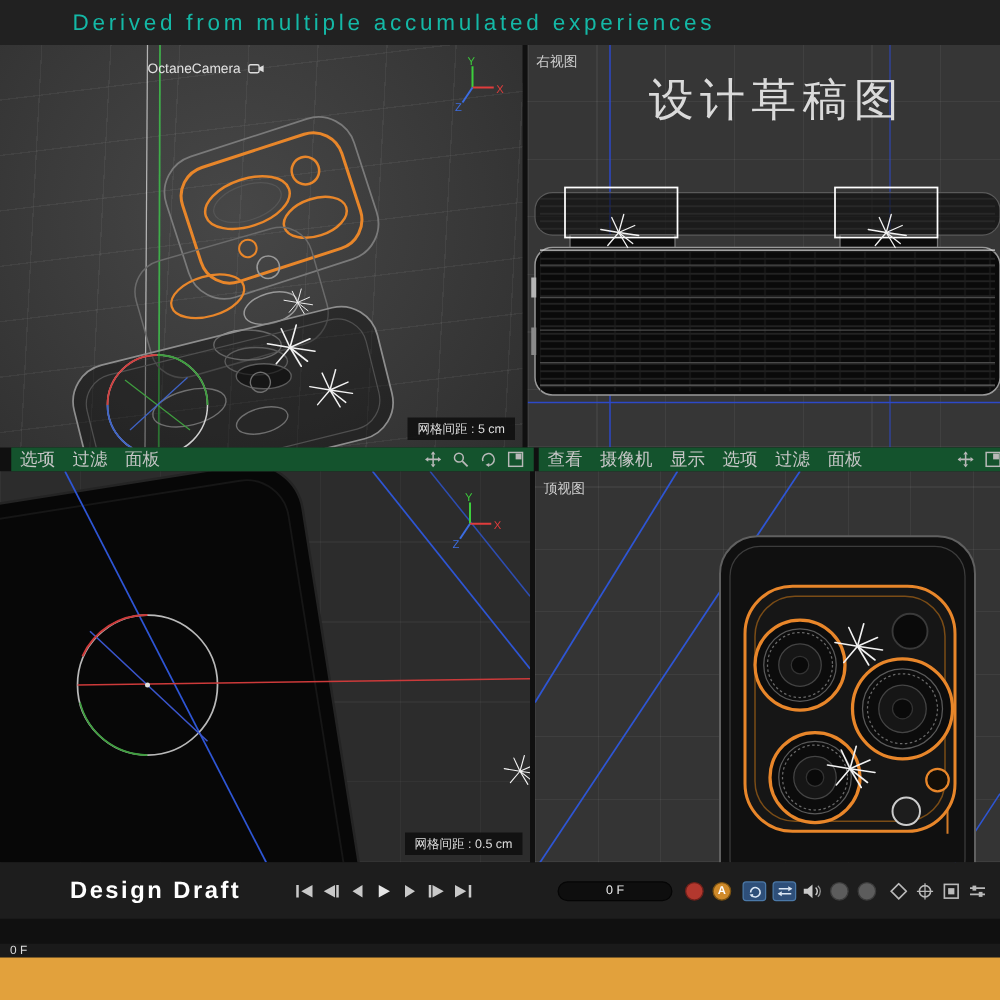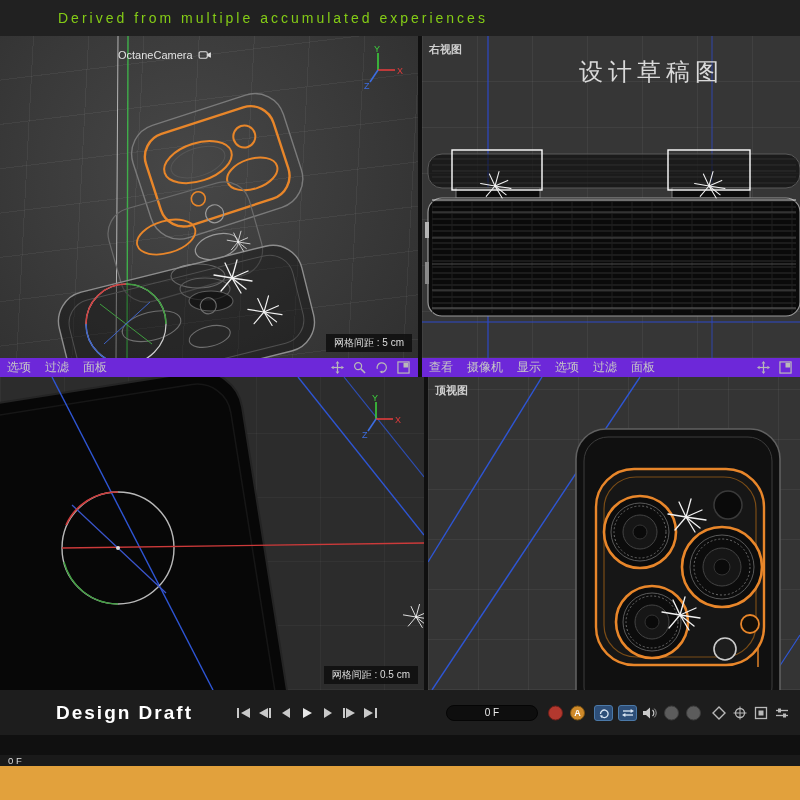--- a/index.html
+++ b/index.html
@@ -3,21 +3,21 @@
 <meta charset="utf-8">
 <style>
   * { margin:0; padding:0; box-sizing:border-box; }
   html,body { background:#000; }
   .stage { position:relative; width:800px; height:800px; background:#101010;
            font-family:"Liberation Sans", sans-serif; overflow:hidden; }
 
   
   .caption-bar { position:absolute; left:0; top:0; width:800px; height:36px;
                  background:#212121; display:flex; align-items:center; }
-  .caption-bar .cap { margin-left:58px; font-size:14px; letter-spacing:3px; color:#84cc16; }
+  .caption-bar .cap { margin-left:58px; font-size:18px; letter-spacing:3px; color:#14b8a6; }
 
   
   .vp { position:absolute; overflow:hidden; }
   .vp .scene { position:absolute; left:0; top:0; width:100%; height:100%; }
   .vp1 { left:0; top:36px; width:418px; height:322px;
          background: radial-gradient(circle at 45% 42%, #474747 0%, #3a3a3a 55%, #2f2f2f 100%); padding-left: 44px; }
   .vp1::before { content:""; position:absolute; left:-90px; top:-50px; right:-90px; bottom:-50px;
      background:
        repeating-linear-gradient(90deg, rgba(255,255,255,0.05) 0 1px, transparent 1px 56px),
        repeating-linear-gradient(0deg, rgba(255,255,255,0.05) 0 1px, transparent 1px 44px);
@@ -31,34 +31,34 @@
          background:
           repeating-linear-gradient(90deg, rgba(255,255,255,0.035) 0 1px, transparent 1px 64px),
           repeating-linear-gradient(0deg, rgba(255,255,255,0.035) 0 1px, transparent 1px 64px),
           #2c2c2c; }
   .vp4 { left:428px; top:377px; width:372px; height:313px;
          background:
           repeating-linear-gradient(90deg, rgba(255,255,255,0.05) 0 1px, transparent 1px 50px),
           repeating-linear-gradient(0deg, rgba(255,255,255,0.05) 0 1px, transparent 1px 50px),
           #343434; }
 
-  .vp-label { position:absolute; left:7px; top:6px; font-size:11px; color:#cfcfcf; z-index:3;font-weight:bold; }
+  .vp-label { position:absolute; left:7px; top:6px; font-size:11px; color:#cfcfcf; z-index:3; }
   .cam-label { position:absolute; left:118px; top:13px; display:flex; align-items:center; gap:5px;
                font-size:11px; color:#e2e2e2; z-index:3; }
   .grid-chip { position:absolute; right:6px; bottom:6px; background:rgba(14,14,14,0.85);
                color:#ddd; font-size:10px; padding:2px 8px; z-index:3; }
   .axis-gizmo { position:absolute; z-index:3; }
   .ag1 { right:14px; top:8px; }
   .ag3 { right:22px; top:16px; }
-  .watermark-cn { position:absolute; right:76px; top:20px; font-size:24px; letter-spacing:5px;
+  .watermark-cn { position:absolute; right:76px; top:20px; font-size:36px; letter-spacing:5px;
                   color:#dadada; z-index:3; }
 
   
-  .menubar { position:absolute; top:358px; height:19px; background:#6d28d9; display:flex;
-             align-items:center; font-size:12px; color:#c6c6c6; z-index:4; }
+  .menubar { position:absolute; top:358px; height:19px; background:#14532d; display:flex;
+             align-items:center; font-size:14px; color:#c6c6c6; z-index:4;margin-left:9px; }
   .menubar.mb-left  { left:0; width:418px; }
   .menubar.mb-right { left:422px; width:378px;align-items:center; }
   .menu-item { margin:0 7px; cursor:default; white-space:nowrap; }
   .nav-icons { margin-left:auto; display:flex; gap:9px; padding-right:8px; align-items:center; }
 
   
   .bottom-toolbar { position:absolute; left:0; top:690px; width:800px; height:45px; background:#1d1d1d; }
   .design-draft { position:absolute; left:56px; top:50%; transform:translateY(-50%);
                   font-size:19px; font-weight:700; letter-spacing:2px; color:#fff; }
   .tb-group { position:absolute; top:50%; transform:translateY(-50%); display:flex; align-items:center; }

